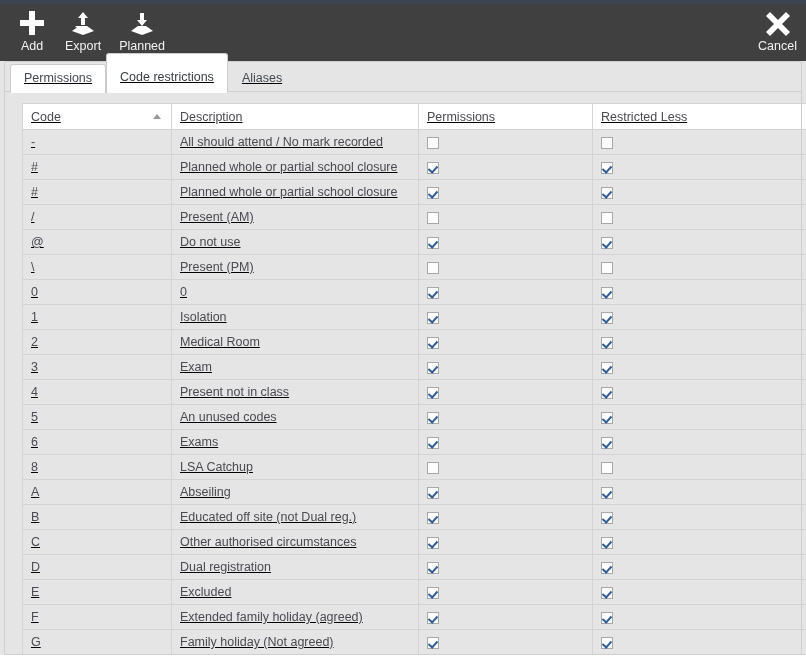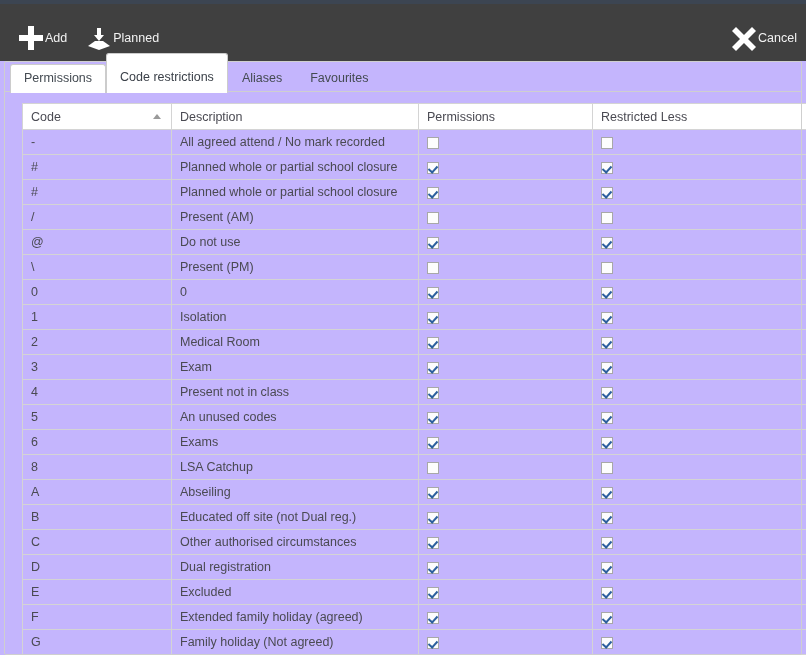--- a/index.html
+++ b/index.html
@@ -24,23 +24,24 @@
     position: relative;
     height: 57px;
     background: #404040;
     display: flex;
     align-items: flex-start;
     padding-left: 8px;
     box-sizing: border-box;
   }
   .tool-btn {
     display: flex;
+    flex-direction: column;
     align-items: center;
     justify-content: flex-end;
-    padding: 19px 9px 0 9px;
+    padding: 4px 9px 0 9px;
     cursor: pointer;
     user-select: none;
     min-width: 30px;
   }
   .tool-btn .ticon {
     height: 30px;
     display: flex;
     align-items: center;
     justify-content: center;
   }
@@ -53,21 +54,22 @@
   }
   .tool-btn.cancel {
     position: absolute;
     right: 0;
     top: 0;
   }
 
   
   .panel {
     position: relative;
-    background: #c4b5fd;
+    background: #e5e5e5;
+    text-decoration: underline;
   }
   .tabs {
     position: relative;
     height: 31px;
     padding-left: 10px;
     box-sizing: border-box;
     display: flex;
     align-items: flex-end;
   }
   .tabs:after {
@@ -203,20 +205,32 @@
   <div class="tool-btn">
     <span class="ticon">
       <svg width="28" height="28" viewBox="0 0 28 28">
         <path d="M11 2 h6 v9 h9 v6 h-9 v9 h-6 v-9 h-9 v-6 h9 z" fill="#ffffff"></path>
       </svg>
     </span>
     <span class="tlabel">Add</span>
   </div>
 
 
+  <div class="tool-btn">
+    <span class="ticon">
+      <svg width="28" height="28" viewBox="0 0 28 28">
+        <g fill="#ffffff">
+          <path d="M14 3 l5 6 h-3 v7 h-4 v-7 h-3 z"></path>
+          <path d="M6 17 l8 0 0 3 -5 0 z" opacity="0.95"></path>
+          <path d="M3 22 l7 -5 h8 l7 5 -11 4 z"></path>
+        </g>
+      </svg>
+    </span>
+    <span class="tlabel">Export</span>
+  </div>
 
   <div class="tool-btn">
     <span class="ticon">
       <svg width="28" height="28" viewBox="0 0 28 28">
         <g fill="#ffffff">
           <path d="M14 17 l-5 -6 h3 v-7 h4 v7 h3 z"></path>
           <path d="M3 22 l7 -5 h8 l7 5 -11 4 z"></path>
         </g>
       </svg>
     </span>
@@ -239,23 +253,20 @@
 
   <div class="tabs">
     <div class="tab boxed">
       <span>Permissions</span>
     </div>
     <div class="tab active">
       <span>Code restrictions</span>
     </div>
     <div class="tab inactive">
       <span>Aliases</span>
-    </div>
-    <div class="tab inactive">
-      <span>Favourites</span>
     </div>
   </div>
 
   <div class="grid-wrap">
     <table class="grid">
       <thead>
         <tr>
           <th class="col-code">
             <div class="th-inner">
               <span>Code</span>
@@ -269,21 +280,21 @@
             <span>Permissions</span>
           </th>
           <th class="col-rl">
             <span>Restricted Less</span>
           </th>
         </tr>
       </thead>
       <tbody id="grid-body">
           <tr>
             <td>-</td>
-            <td>All agreed attend / No mark recorded</td>
+            <td>All should attend / No mark recorded</td>
             <td class="cb-cell"><span class="cbox"></span></td>
             <td class="cb-cell"><span class="cbox"></span></td>
           </tr>
           <tr>
             <td>#</td>
             <td>Planned whole or partial school closure</td>
             <td class="cb-cell"><span class="cbox checked"></span></td>
             <td class="cb-cell"><span class="cbox checked"></span></td>
           </tr>
           <tr>

